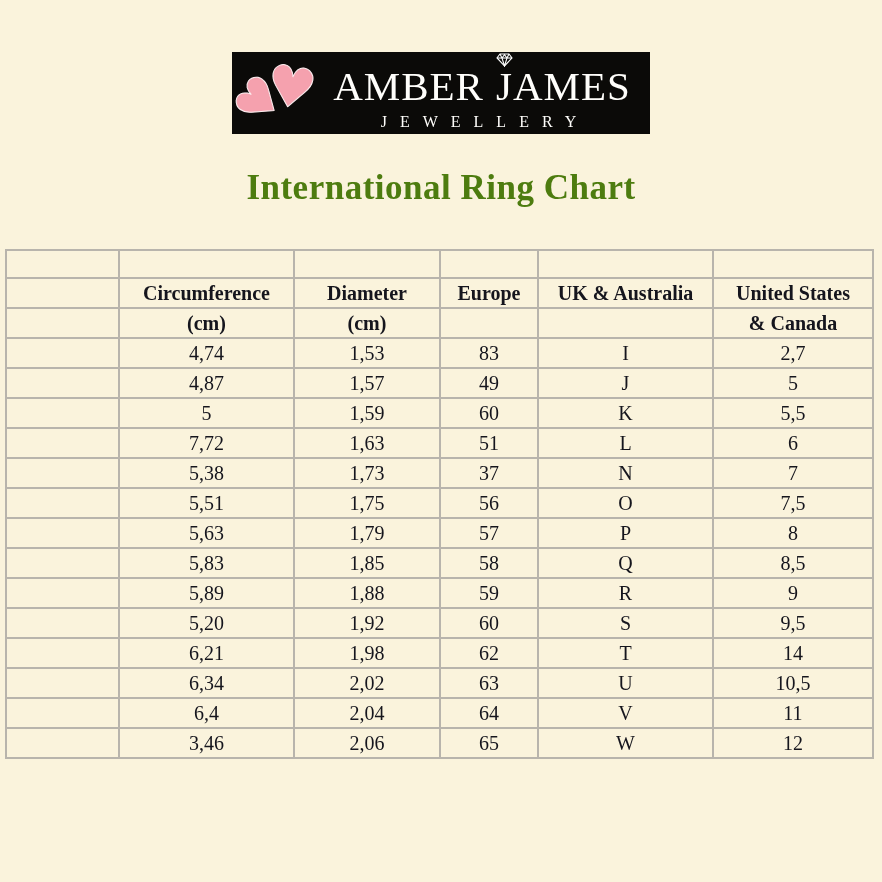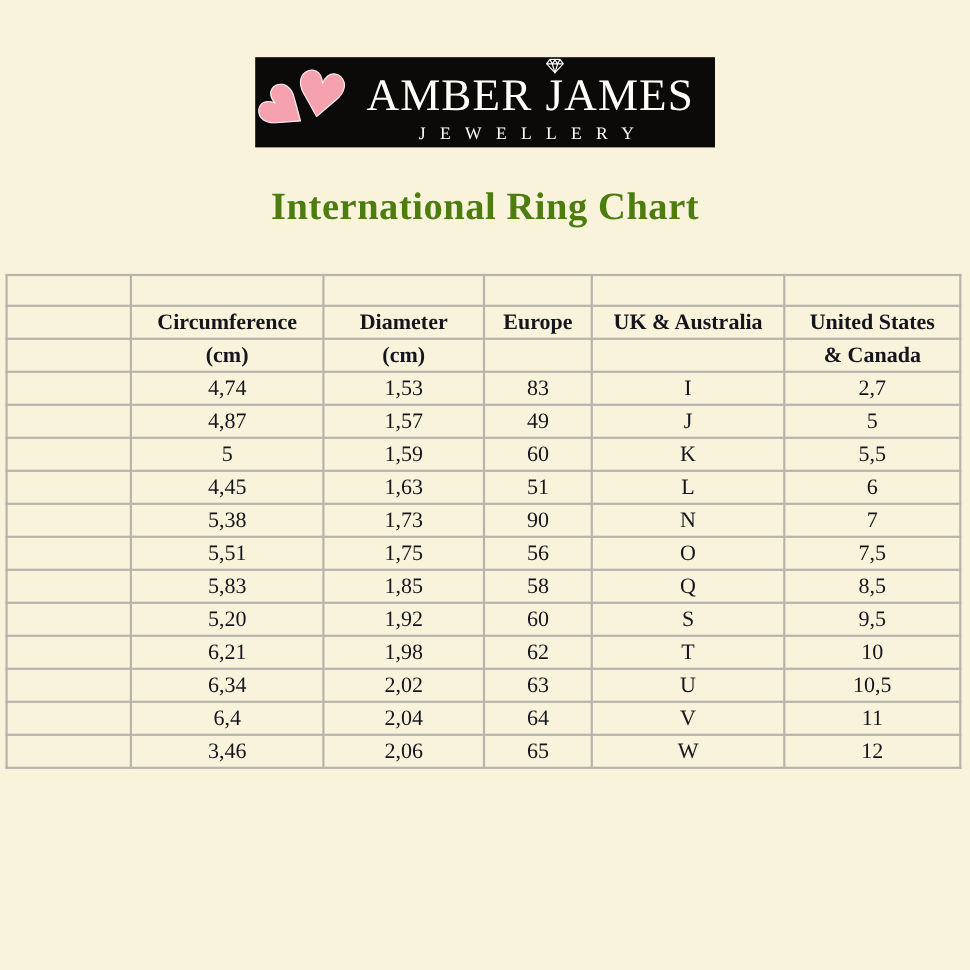--- a/index.html
+++ b/index.html
@@ -175,65 +175,81 @@
       <tr class="row-data">
         <td></td>
         <td>5</td>
         <td>1,59</td>
         <td>60</td>
         <td>K</td>
         <td>5,5</td>
       </tr>
       <tr class="row-data">
         <td></td>
-        <td>4,45</td>
+        <td>7,72</td>
         <td>1,63</td>
         <td>51</td>
         <td>L</td>
         <td>6</td>
       </tr>
       <tr class="row-data">
         <td></td>
         <td>5,38</td>
         <td>1,73</td>
-        <td>90</td>
+        <td>37</td>
         <td>N</td>
         <td>7</td>
       </tr>
       <tr class="row-data">
         <td></td>
         <td>5,51</td>
         <td>1,75</td>
         <td>56</td>
         <td>O</td>
         <td>7,5</td>
       </tr>
       <tr class="row-data">
         <td></td>
+        <td>5,63</td>
+        <td>1,79</td>
+        <td>57</td>
+        <td>P</td>
+        <td>8</td>
+      </tr>
+      <tr class="row-data">
+        <td></td>
         <td>5,83</td>
         <td>1,85</td>
         <td>58</td>
         <td>Q</td>
         <td>8,5</td>
       </tr>
       <tr class="row-data">
         <td></td>
+        <td>5,89</td>
+        <td>1,88</td>
+        <td>59</td>
+        <td>R</td>
+        <td>9</td>
+      </tr>
+      <tr class="row-data">
+        <td></td>
         <td>5,20</td>
         <td>1,92</td>
         <td>60</td>
         <td>S</td>
         <td>9,5</td>
       </tr>
       <tr class="row-data">
         <td></td>
         <td>6,21</td>
         <td>1,98</td>
         <td>62</td>
         <td>T</td>
-        <td>10</td>
+        <td>14</td>
       </tr>
       <tr class="row-data">
         <td></td>
         <td>6,34</td>
         <td>2,02</td>
         <td>63</td>
         <td>U</td>
         <td>10,5</td>
       </tr>
       <tr class="row-data">

